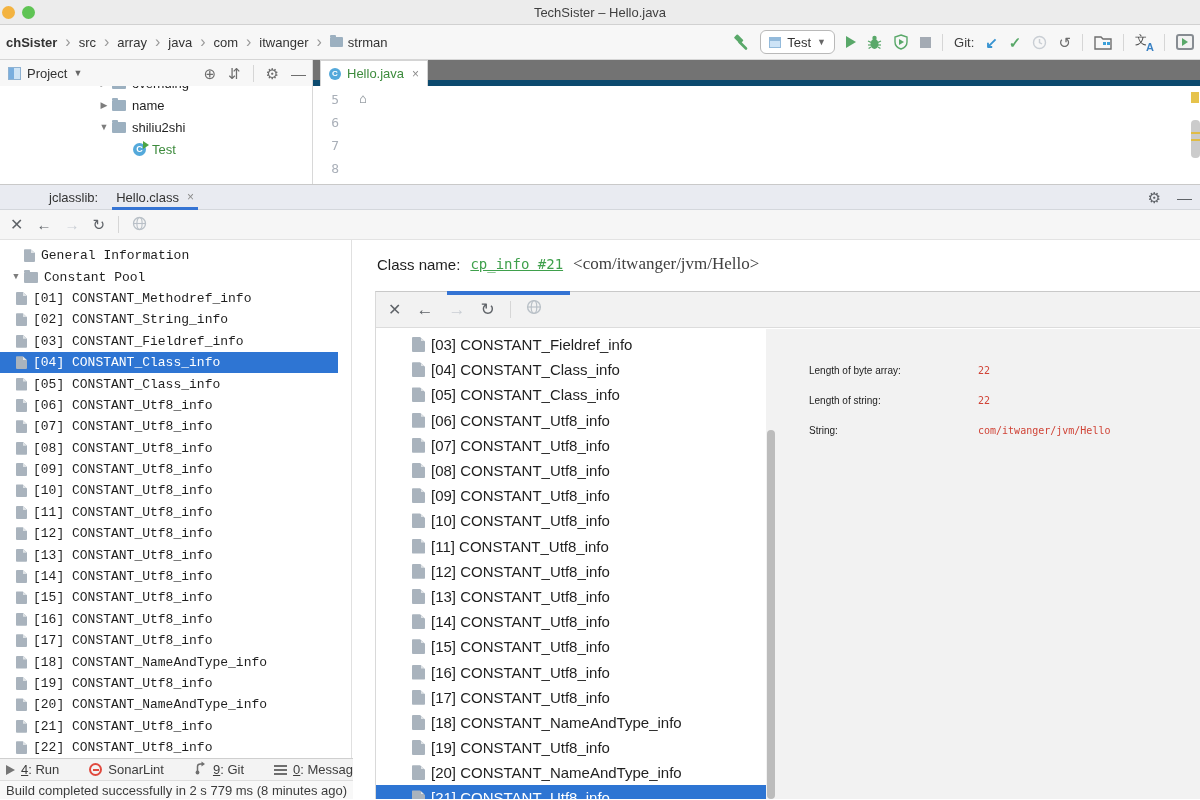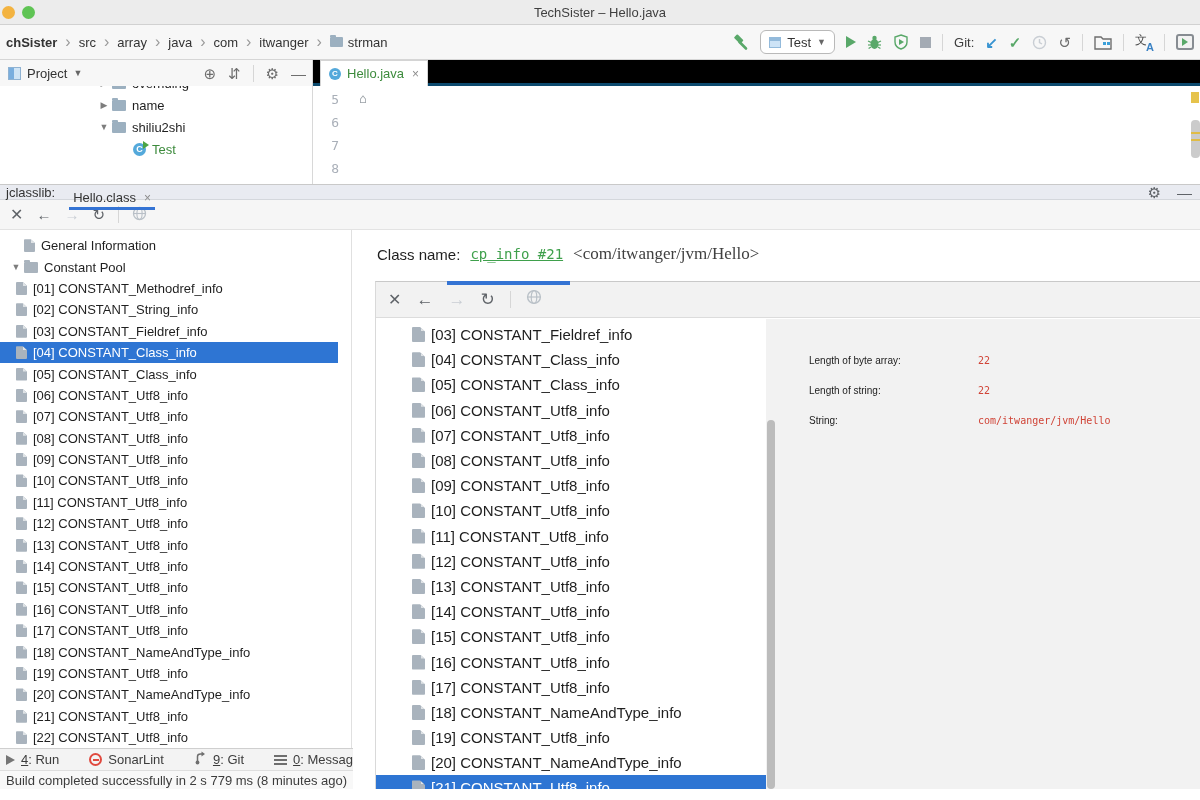--- a/index.html
+++ b/index.html
@@ -67,21 +67,21 @@
   .ptree .trow.clipped { margin-top:-14px; }
   .folder > .ticon { width:14px; height:11px; background:#9cb0c0; border-radius:1px; }
   .folder > .ticon::before { content:""; position:absolute; top:-2px; left:0; width:6px; height:2px; background:#9cb0c0; border-radius:1px 1px 0 0; }
   .classfile > .ticon { width:13px; height:13px; border-radius:50%; background:#54a9db; }
   .classfile > .ticon::before { content:"C"; position:absolute; left:0; right:0; top:1px; text-align:center; font-size:9px; font-weight:bold; color:#fff; }
   .classfile > .ticon::after { content:""; position:absolute; right:-3px; top:-2px; width:0; height:0;
        border-left:6px solid #4ca544; border-top:4px solid transparent; border-bottom:4px solid transparent; }
   .green-lbl > .tlabel { color:#3d8b3d; }
 
   .editor-panel { position:absolute; left:313px; top:0; width:887px; height:124px; background:#fff; }
-  .tabbar { height:26px; background:#000000; border-bottom:3px solid #0c4a6e; display:flex; }
+  .tabbar { height:26px; background:#737373; border-bottom:6px solid #0c4a6e; display:flex; }
   .etab { margin-left:7px; height:26px; display:flex; align-items:center; gap:6px; background:#fff;
           border:1px solid #d4d4d4; border-bottom:none; padding:0 8px; font-size:13px; }
   .cls-ico { width:12px; height:12px; border-radius:50%; background:#54a9db; position:relative; flex:0 0 auto; }
   .cls-ico::before { content:"C"; position:absolute; left:0; right:0; top:1px; text-align:center; font-size:8px; font-weight:bold; color:#fff; }
   .etab .lbl { color:#3d8b3d; }
   .tab-x { color:#8c8c8c; font-size:12px; margin-left:2px; }
   .code { position:absolute; top:26px; left:0; right:0; bottom:0; background:#fff; padding-top:2px;
           font-family:"DejaVu Sans Mono", monospace; font-size:14px; overflow:hidden; }
   .cline { display:flex; height:23px; align-items:center; white-space:pre; }
   .lnum { flex:0 0 26px; text-align:right; color:#a9afb8; font-size:13px; }
@@ -93,30 +93,30 @@
   .cmt { color:#808080; }
   .pl { color:#111; }
   .hl { background:#FBE3A6; border-radius:1px; color:#111; }
   .stripe-mark { position:absolute; right:1px; top:32px; width:8px; height:11px; background:#e6c34c; }
   .ed-thumb { position:absolute; right:0; top:60px; width:9px; height:38px; background:#cbcbcb; border-radius:4px; }
   .ed-dash1, .ed-dash2 { position:absolute; right:0; width:9px; height:2px; background:#e0bc45; }
   .ed-dash1 { top:72px; } .ed-dash2 { top:79px; }
 
   
   .jc { position:absolute; left:0; top:184px; width:1200px; height:616px; border-top:1px solid #c9c9c9; background:#fff; }
-  .jc-header { height:15px; background:#e9ebf1; border-bottom:1px solid #d4d7dc; display:flex; font-size:13px; color:#333; position:relative; }
+  .jc-header { height:25px; background:#e9ebf1; border-bottom:1px solid #d4d7dc; display:flex; align-items:center; font-size:13px; color:#333; position:relative;padding-left:43px; }
   .jc-plabel { margin-left:6px; }
   .jc-tab { position:relative; height:25px; display:flex; align-items:center; gap:6px; margin-left:14px; padding:0 4px; }
   .jc-tab .underline { position:absolute; left:0; right:0; bottom:0; height:3px; background:#3574d4; }
   .jc-htools { position:absolute; right:8px; display:flex; gap:16px; align-items:center; color:#5f6368; }
   .jc-toolbar { height:30px; background:#f6f6f6; border-bottom:1px solid #e3e3e3; display:flex; align-items:center; gap:13px; padding-left:10px; font-size:15px; }
   .jc-body { position:relative; height:559px; }
 
   .jc-left { position:absolute; left:0; top:0; width:352px; height:518px; background:#fff; border-right:1px solid #e0e0e0; overflow:hidden; padding-top:5px; font-size:13px; }
-  .jc-left .trow { height:21.4px; width:338px; }
+  .jc-left .trow { height:21.4px; width:338px;font-family:Liberation Mono, monospace; }
   .jc-left .trow.d0 { padding-left:8px; }
   .jc-left .trow.d1 { }
   .doc > .ticon { width:11px; height:13px; background:#a9b3bd; border-radius:1px;
         clip-path:polygon(0 0, 62% 0, 100% 30%, 100% 100%, 0 100%); }
   .doc > .ticon::after { content:""; position:absolute; right:0; top:0; width:4px; height:4px; background:#dfe3e6;
         clip-path:polygon(0 0, 0 100%, 100% 100%); }
   .jc-left .folder > .ticon, .jc-left .folder > .ticon::before { background:#a9b3bd; }
   .trow.sel { background:#2E75D3; }
   .trow.sel .tlabel { color:#fff; }
   .jcl-thumb { position:absolute; right:5px; top:4px; width:7px; height:260px; background:#cdcdcd; border-radius:4px; }

